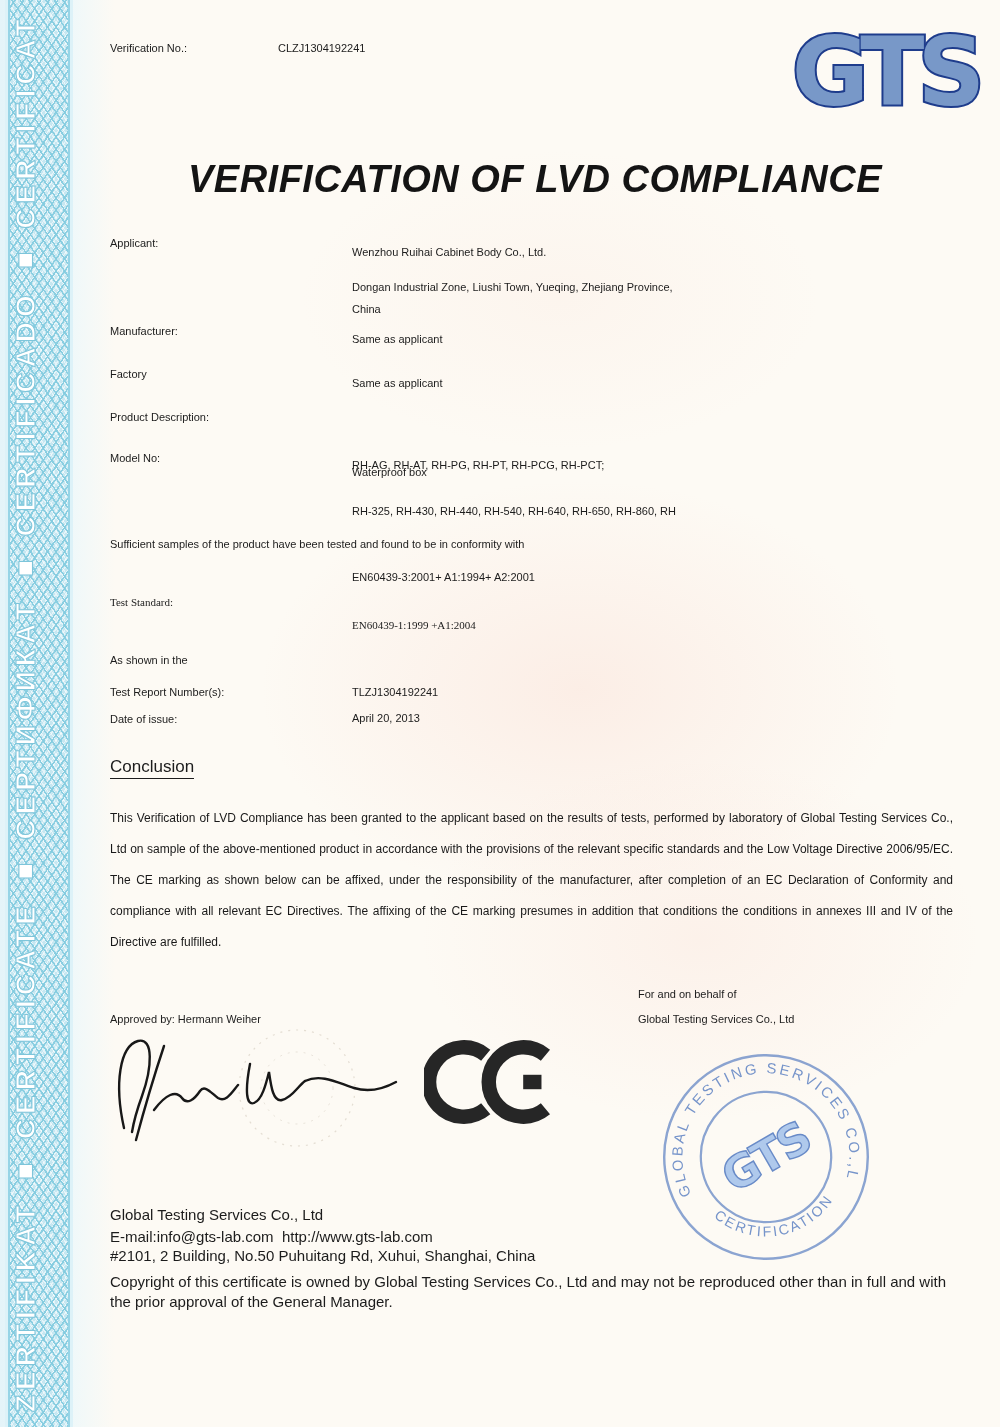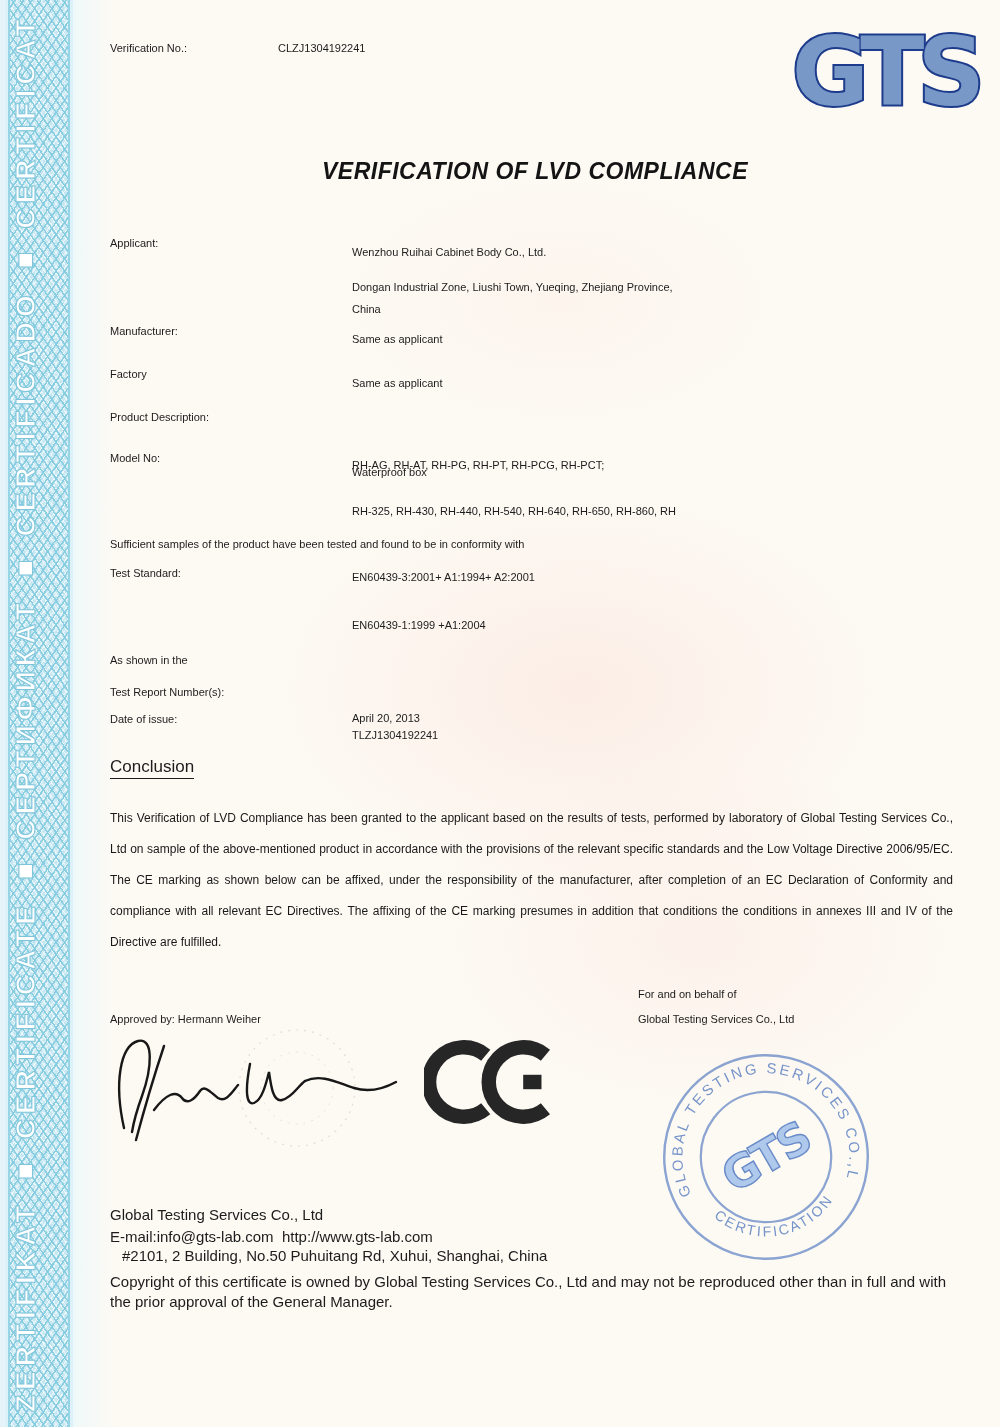--- a/index.html
+++ b/index.html
@@ -33,21 +33,21 @@
     color:#ffffff;
     -webkit-text-stroke:1px #7ec5da;
     text-shadow:0 0 2px #8fcfe0;
     white-space:nowrap;user-select:none;}
 
   .abs{position:absolute;}
   .lbl,.val{font-size:11px;line-height:1.2;}
   .small{font-size:15px;line-height:1.3;}
 
   .title{left:100px;right:30px;top:158px;text-align:center;
-    font-size:23px;font-weight:bold;font-style:italic;letter-spacing:.5px;color:#141414;}
+    font-size:38px;font-weight:bold;font-style:italic;letter-spacing:.5px;color:#141414;}
 
   .conclusion-h{font-size:17px;border-bottom:1.5px solid #1c1c1c;padding-bottom:2px;}
   .para{width:843px;font-size:12px;line-height:31px;text-align:justify;color:#191919;}
 
   .prewrap{white-space:pre-wrap;}
 
   .stamp{transform:rotate(-8deg);opacity:.92;}
 </style>
 </head>
 <body>
@@ -85,28 +85,28 @@
 
   <div class="abs lbl" style="left:110px;top:411px;">Product Description:</div>
   <div class="abs val" style="left:352px;top:419px;margin-top:47px;">Waterproof box</div>
 
   <div class="abs lbl" style="left:110px;top:452px;">Model No:</div>
   <div class="abs val" style="left:352px;top:459px;">RH-AG, RH-AT, RH-PG, RH-PT, RH-PCG, RH-PCT;</div>
   <div class="abs val" style="left:352px;top:505px;">RH-325, RH-430, RH-440, RH-540, RH-640, RH-650, RH-860, RH</div>
 
   <div class="abs val" style="left:110px;top:538px;">Sufficient samples of the product have been tested and found to be in conformity with</div>
 
-  <div class="abs lbl" style="left:110px;top:567px;">Test Standard:</div>
+  <div class="abs lbl" style="left:110px;top:596px;font-family:Liberation Serif, serif;">Test Standard:</div>
   <div class="abs val" style="left:352px;top:571px;">EN60439-3:2001+ A1:1994+ A2:2001</div>
-  <div class="abs val" style="left:352px;top:619px;">EN60439-1:1999 +A1:2004</div>
+  <div class="abs val" style="left:352px;top:619px;font-family:Liberation Serif, serif;">EN60439-1:1999 +A1:2004</div>
 
   <div class="abs val" style="left:110px;top:654px;">As shown in the</div>
 
   <div class="abs lbl" style="left:110px;top:686px;">Test Report Number(s):</div>
-  <div class="abs val" style="left:352px;top:686px;margin-top:43px;">TLZJ1304192241</div>
+  <div class="abs val" style="left:352px;top:686px;">TLZJ1304192241</div>
 
   <div class="abs lbl" style="left:110px;top:713px;">Date of issue:</div>
   <div class="abs val" style="left:352px;top:712px;">April 20, 2013</div>
 
   <div class="abs" style="left:110px;top:757px;">
     <span class="conclusion-h">Conclusion</span>
   </div>
   <div class="abs para" style="left:110px;top:803px;">This Verification of LVD Compliance has been granted to the applicant based on the results of tests, performed by laboratory of Global Testing Services Co., Ltd on sample of the above-mentioned product in accordance with the provisions of the relevant specific standards and the Low Voltage Directive 2006/95/EC. The CE marking as shown below can be affixed, under the responsibility of the manufacturer, after completion of an EC Declaration of Conformity and compliance with all relevant EC Directives. The affixing of the CE marking presumes in addition that conditions the conditions in annexes III and IV of the Directive are fulfilled.</div>
 
   <div class="abs val" style="left:110px;top:994px;margin-top:19px;">Approved by: Hermann Weiher</div>
@@ -144,16 +144,16 @@
       <textPath href="#arcTop" startOffset="2">GLOBAL TESTING SERVICES CO.,LTD.</textPath>
     </text>
     <text font-family="Liberation Sans, DejaVu Sans, sans-serif" font-size="14" letter-spacing="2.2" fill="#6b8cc7">
       <textPath href="#arcBottom" startOffset="8">CERTIFICATION</textPath>
     </text>
     <text x="112" y="127" text-anchor="middle" transform="rotate(-22 112 112)" font-family="DejaVu Sans, Liberation Sans, sans-serif" font-size="44" font-weight="bold" letter-spacing="-2" fill="#a9c5ec" stroke="#5d82c4" stroke-width="1.4">GTS</text>
   </svg>
 
   <div class="abs small" style="left:110px;top:1205px;">Global Testing Services Co., Ltd</div>
   <div class="abs small prewrap" style="left:110px;top:1227px;">E-mail:info@gts-lab.com  http://www.gts-lab.com</div>
-  <div class="abs small" style="left:110px;top:1246px;margin-left:12px;">#2101, 2 Building, No.50 Puhuitang Rd, Xuhui, Shanghai, China</div>
+  <div class="abs small" style="left:110px;top:1246px;">#2101, 2 Building, No.50 Puhuitang Rd, Xuhui, Shanghai, China</div>
   <div class="abs small" style="left:110px;top:1272px;width:845px;line-height:20px;">Copyright of this certificate is owned by Global Testing Services Co., Ltd and may not be reproduced other than in full and with the prior approval of the General Manager.</div>
 
 </div>
 
 </body></html>

